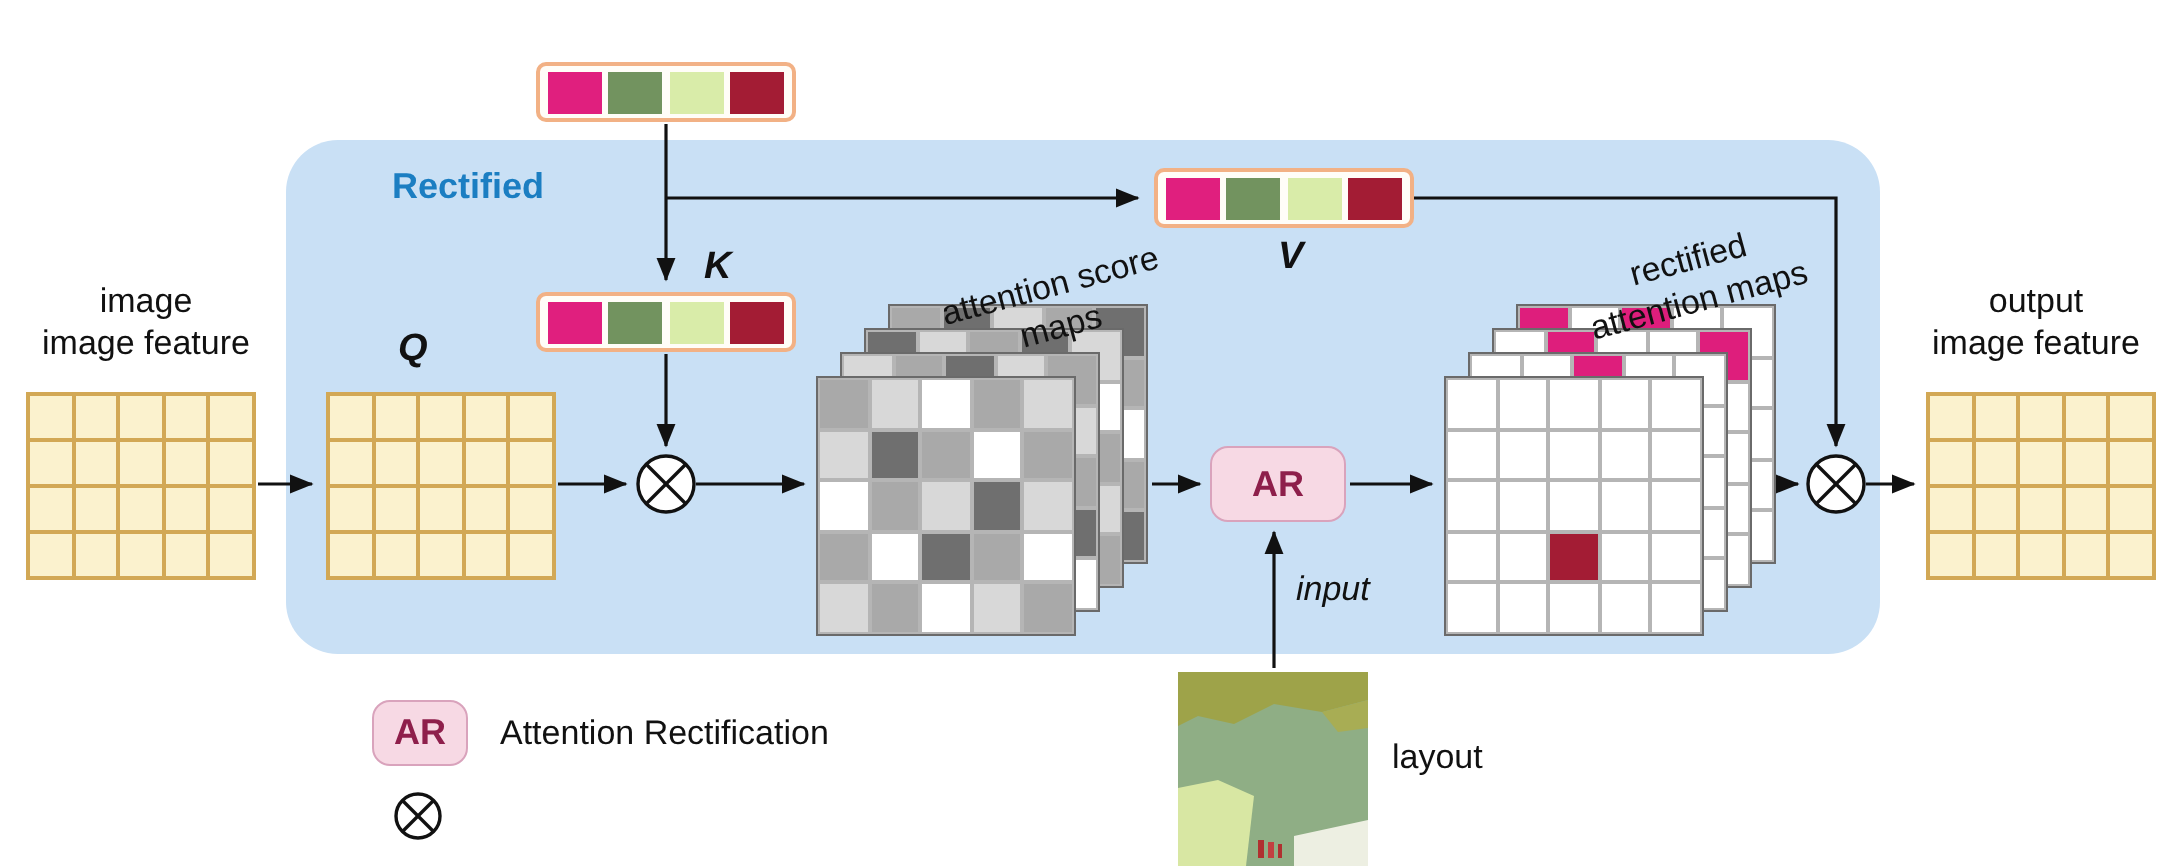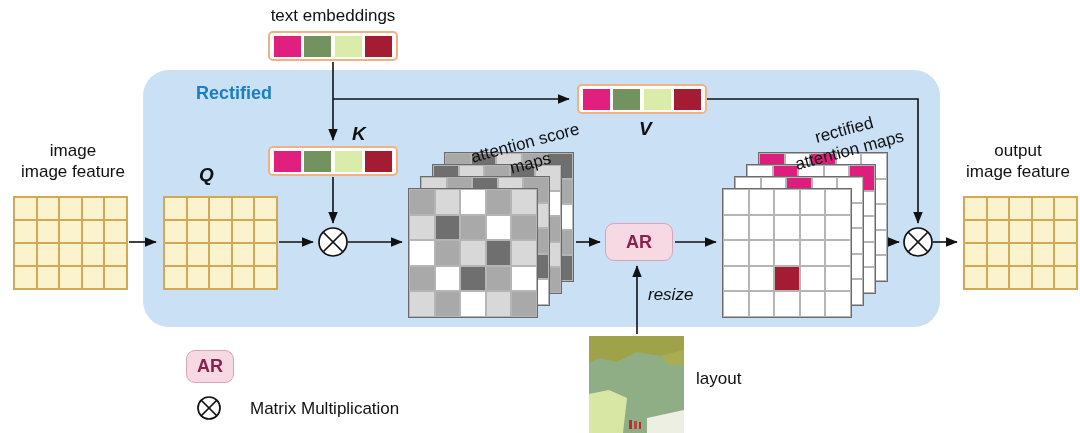--- a/index.html
+++ b/index.html
@@ -64,21 +64,20 @@
       <line x1="342.5" y1="232.5" x2="323.5" y2="251.5"></line>
       <circle cx="918" cy="242" r="14"></circle>
       <line x1="908.5" y1="232.5" x2="927.5" y2="251.5"></line>
       <line x1="927.5" y1="232.5" x2="908.5" y2="251.5"></line>
       <circle cx="209" cy="408" r="11"></circle>
       <line x1="201.5" y1="400.5" x2="216.5" y2="415.5"></line>
       <line x1="216.5" y1="400.5" x2="201.5" y2="415.5"></line>
     </g>
   </svg>
 
-  <div class="lbl" style="left:250px; top:6px; width:166px;">text embeddings</div>
   <div class="tok-box" style="left:268px; top:31px;">
       <span class="swatch" style="background: rgb(224, 31, 126);"></span>
       <span class="swatch" style="background: rgb(114, 147, 95);"></span>
       <span class="swatch" style="background: rgb(217, 236, 169);"></span>
       <span class="swatch" style="background: rgb(163, 28, 52);"></span>
     </div>
 
   <div class="rca-title" style="color: rgb(27, 126, 194);">
     <div>Rectified</div>
   </div>
@@ -251,21 +250,21 @@
         <div class="mcell" style="background: rgb(216, 216, 216);"></div>
         <div class="mcell" style="background: rgb(169, 169, 169);"></div>
       </div>
     </div>
   <div class="lbl rot" style="left:438px; top:133px; width:180px;">
     <div>attention score</div>
     <div>maps</div>
   </div>
 
   <div class="arbox" style="left: 605px; top: 223px; width: 68px; height: 38px; background: rgb(247, 217, 228); border-color: rgb(217, 163, 188); color: rgb(142, 31, 75);">AR</div>
-  <div class="lbl italic left" style="left:648px; top:285px; width:70px;">resize</div>
+  <div class="lbl italic left" style="left:648px; top:285px; width:70px;">input</div>
 
   <div class="qkv" style="left:639px; top:118px;">V</div>
   <div class="tok-box" style="left:577px; top:84px;">
       <span class="swatch" style="background: rgb(224, 31, 126);"></span>
       <span class="swatch" style="background: rgb(114, 147, 95);"></span>
       <span class="swatch" style="background: rgb(217, 236, 169);"></span>
       <span class="swatch" style="background: rgb(163, 28, 52);"></span>
     </div>
 
   <div class="stack" style="left:722px; top:152px;">
@@ -416,15 +415,15 @@
     <path d="M95,14 L72,20 L80,30 L95,28 Z" fill="#A8AD54"></path>
     <path d="M0,58 L20,54 L38,62 L34,97 L0,97 Z" fill="#D8E7A3"></path>
     <path d="M58,82 L95,74 L95,97 L58,97 Z" fill="#EDEFE2"></path>
     <rect x="40" y="84" width="3" height="9" fill="#B03030"></rect>
     <rect x="45" y="85" width="3" height="8" fill="#C24040"></rect>
     <rect x="50" y="86" width="2" height="7" fill="#B03030"></rect>
   </svg>
   <div class="lbl left" style="left:696px; top:369px; width:70px;">layout</div>
 
   <div class="arbox" style="left: 186px; top: 350px; width: 48px; height: 33px; background: rgb(247, 217, 228); border-color: rgb(217, 163, 188); color: rgb(142, 31, 75);">AR</div>
-  <div class="lbl left" style="left:250px; top:399px; width:230px;">Matrix Multiplication</div>
+  <div class="lbl left" style="left:250px; top:357px; width:230px;">Attention Rectification</div>
 
 </div>
 
 </body></html>

